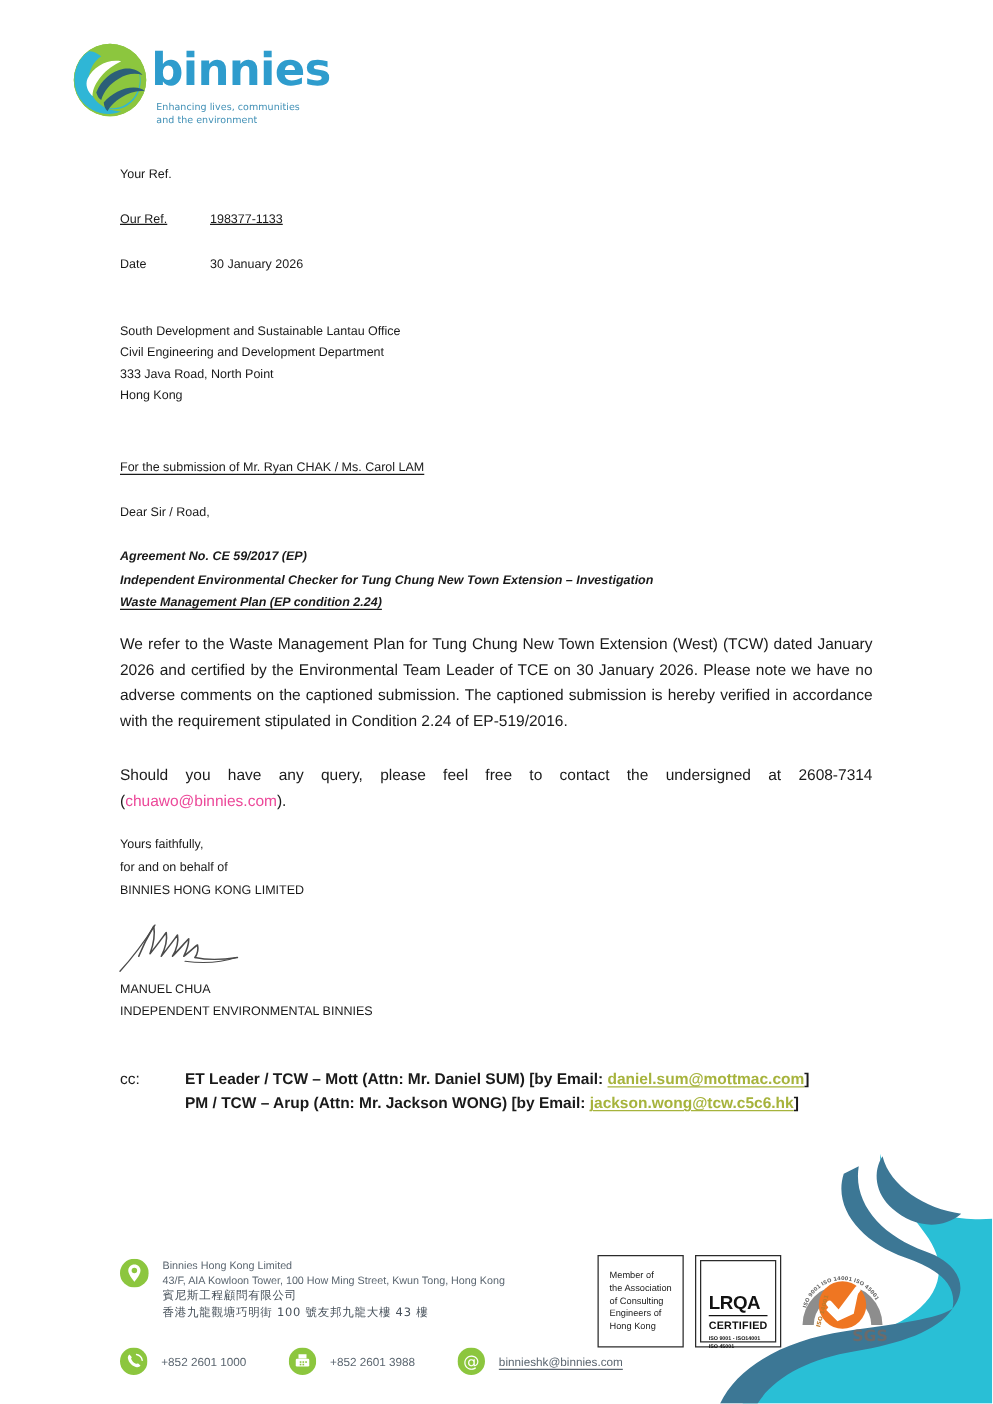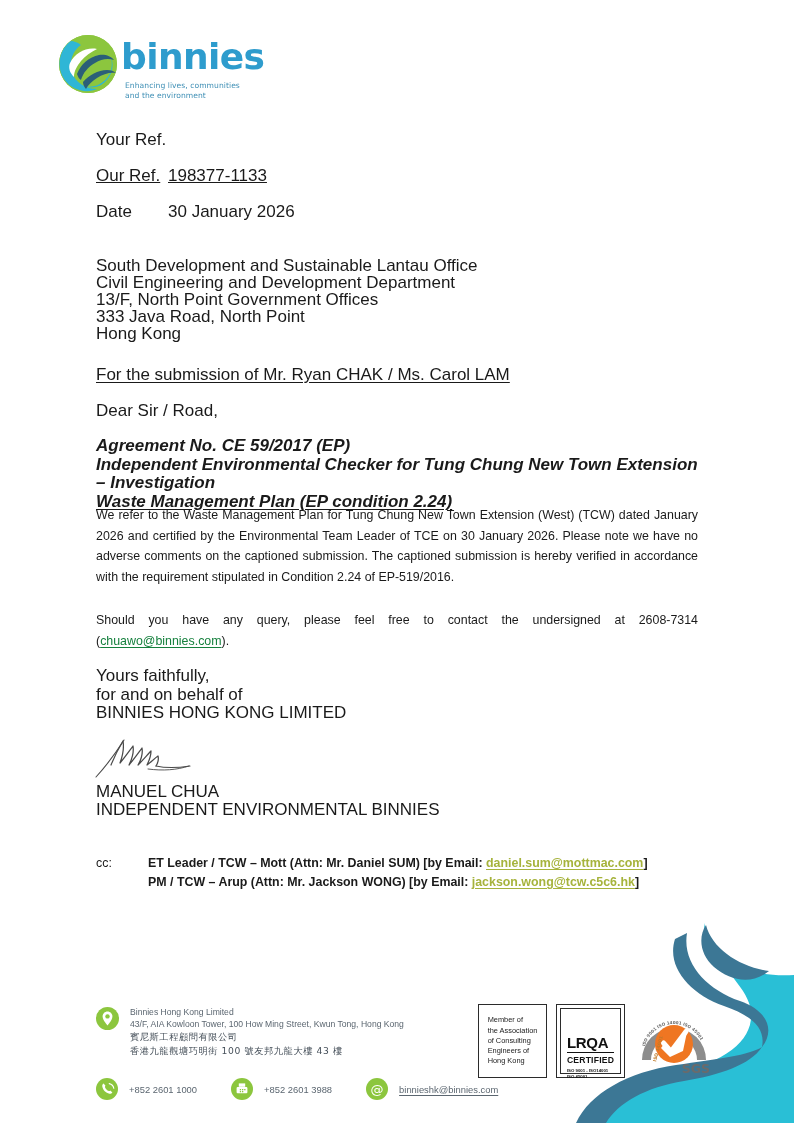--- a/index.html
+++ b/index.html
@@ -48,41 +48,40 @@
     left: 68px;
     top: 48px;
     font-size: 7.6px;
     line-height: 9.6px;
     color: #3f8fb5;
     font-family: "DejaVu Sans", sans-serif;
     letter-spacing: 0.05px;
     width: 190px;
   }
   .txt {
-    font-size: 17px;
+    font-size: 10px;
     line-height: 17px;
     color: #1a1a1a;
   }
   .refrow {
     position: absolute;
     display: flex;
   }
   .reflabel { width: 72px; flex: none; }
   .blk { position: absolute; }
   .addr-line { white-space: nowrap; }
   .u { text-decoration: underline; text-underline-offset: 2px; }
   .b { font-weight: 700; font-style: italic; }
   .para {
     text-align: justify;
     font-size: 12.4px;
     line-height: 20.5px;
   }
   .link {
-    color: #15803d;
-    text-decoration: underline;
+    color: #ec4899;
     text-underline-offset: 1.5px;
   }
   .link-cc {
     color: #a6b33c;
     text-decoration: underline;
     text-underline-offset: 1.5px;
   }
 
   
   .sig {
@@ -184,21 +183,20 @@
     <span>198377-1133</span>
   </div>
   <div class="refrow txt" style="left:96px; top:203px; width:400px;">
     <span class="reflabel">Date</span>
     <span>30 January 2026</span>
   </div>
 
   <div class="blk txt" style="left:96px; top:257px; width:460px;">
     <div class="addr-line">South Development and Sustainable Lantau Office</div>
     <div class="addr-line">Civil Engineering and Development Department</div>
-    <div class="addr-line">13/F, North Point Government Offices</div>
     <div class="addr-line">333 Java Road, North Point</div>
     <div class="addr-line">Hong Kong</div>
   </div>
 
   <div class="blk txt" style="left:96px; top:366px;">
     <span class="u">For the submission of Mr. Ryan CHAK / Ms. Carol LAM</span>
   </div>
 
   <div class="blk txt" style="left:96px; top:402px;">Dear Sir / Road,</div>
 

